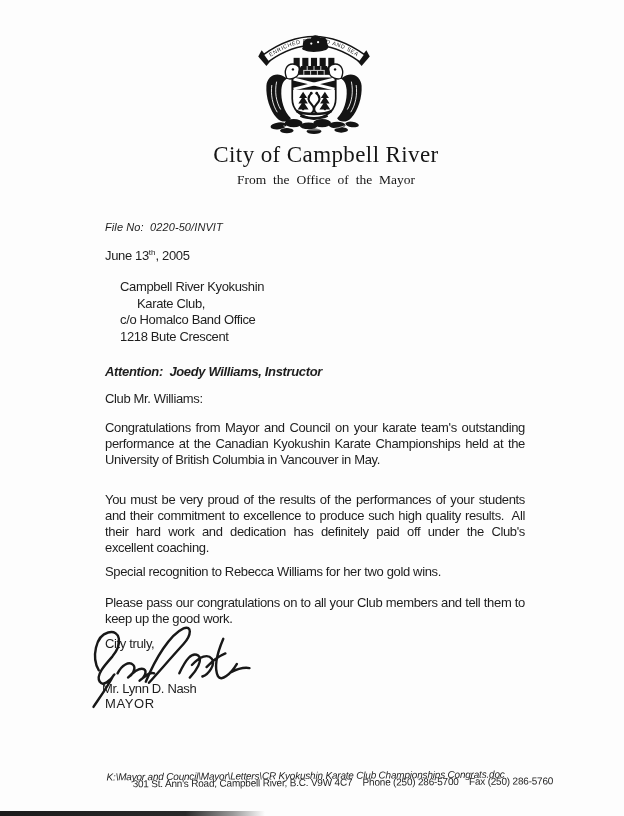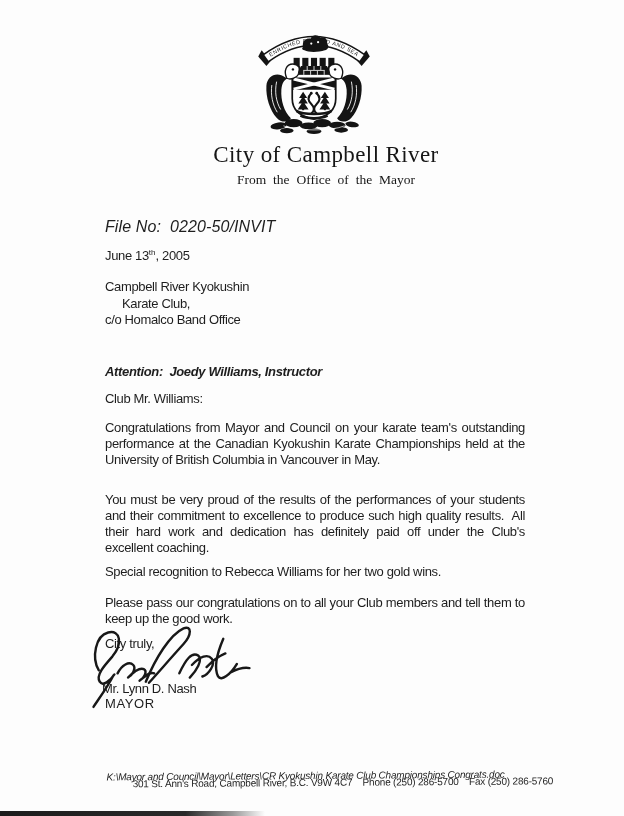--- a/index.html
+++ b/index.html
@@ -17,24 +17,24 @@
     letter-spacing:0.4px;color:#161616;
   }
   .lh-subtitle{
     position:absolute;left:14px;top:172px;width:624px;text-align:center;
     font-family:"Liberation Serif",serif;font-size:13.5px;word-spacing:3.5px;
     color:#161616;
   }
   
   .t{font-size:13px;line-height:16px;letter-spacing:-0.35px;}
   .pre{white-space:pre-wrap;}
-  .file-no{left:105px;top:219px;font-style:italic;font-size:16px;letter-spacing:0.1px;}
+  .file-no{left:105px;top:219px;font-style:italic;font-size:11px;letter-spacing:0.1px;}
   .date{left:105px;top:245px;}
   .date sup{font-size:8px;letter-spacing:0;margin-top:8px;}
-  .recipient{left:105px;top:279px;line-height:16.5px;}
+  .recipient{left:120px;top:279px;line-height:16.5px;}
   .indent{padding-left:17px;}
   .attention{left:105px;top:364px;font-weight:bold;font-style:italic;}
   .salutation{left:105px;top:391px;}
   .para{left:105px;width:420px;text-align:justify;}
   .p1{top:420px;} .p2{top:492px;} .p3{top:564px;text-align:left;} .p4{top:595px;}
   .valediction{left:105px;top:636px;}
   .signature{position:absolute;left:88px;top:621px;width:168px;height:89px;}
   .signer-name{left:102px;top:681px;}
   .signer-title{left:105px;top:696px;letter-spacing:0.6px;}
   
@@ -148,20 +148,21 @@
   <div class="lh-title">City of Campbell River</div>
   <div class="lh-subtitle">From the Office of the Mayor</div>
 
   <div class="abs t file-no pre">File No:  0220-50/INVIT</div>
   <div class="abs t date"><span>June 13</span><sup>th</sup><span>, 2005</span></div>
 
   <div class="abs t recipient">
     <div>Campbell River Kyokushin</div>
     <div class="indent">Karate Club,</div>
     <div>c/o Homalco Band Office</div>
+    <div>1218 Bute Crescent</div>
   </div>
 
   <div class="abs t attention pre">Attention:  Joedy Williams, Instructor</div>
   <div class="abs t salutation">Club Mr. Williams:</div>
 
   <div class="abs t para p1 pre">Congratulations from Mayor and Council on your karate team's outstanding performance at the Canadian Kyokushin Karate Championships held at the University of British Columbia in Vancouver in May.</div>
   <div class="abs t para p3 pre">Special recognition to Rebecca Williams for her two gold wins.</div>
   <div class="abs t para p2 pre">You must be very proud of the results of the performances of your students and their commitment to excellence to produce such high quality results.  All their hard work and dedication has definitely paid off under the Club's excellent coaching.</div>
   <div class="abs t para p4 pre">Please pass our congratulations on to all your Club members and tell them to keep up the good work.</div>
 

